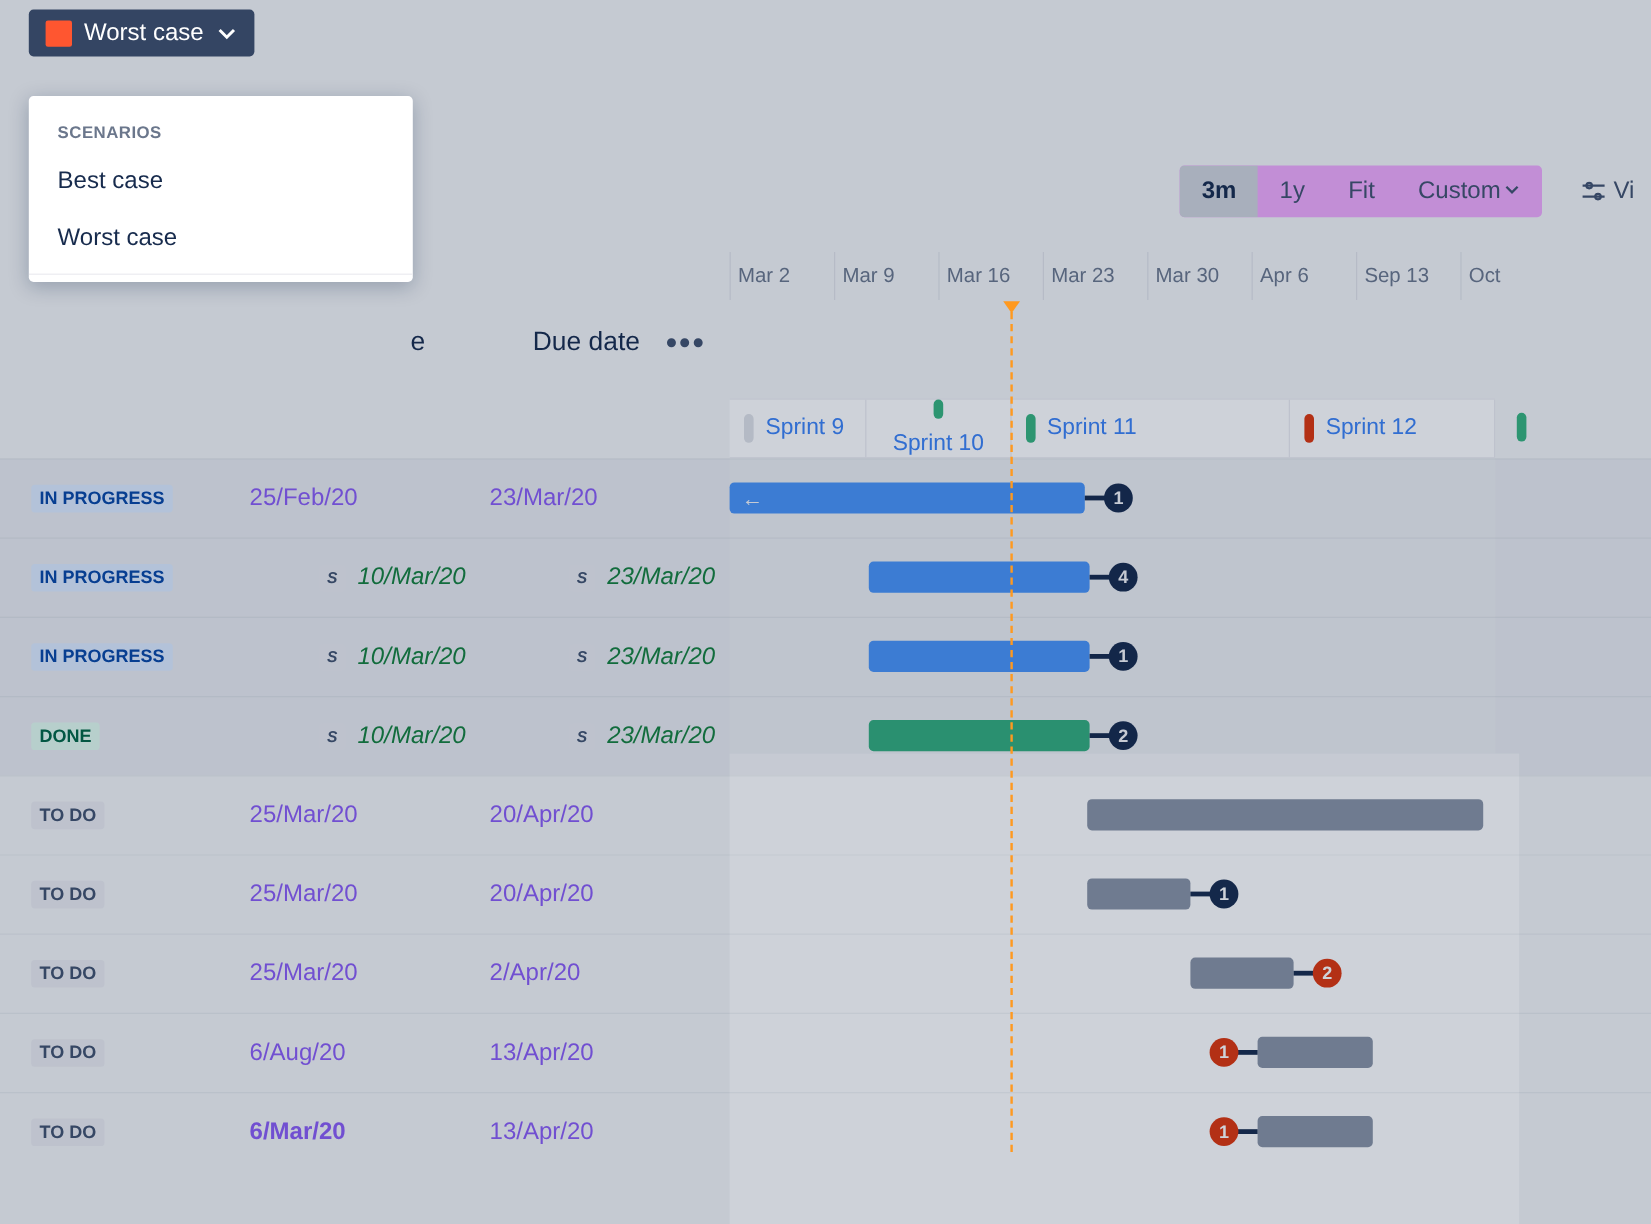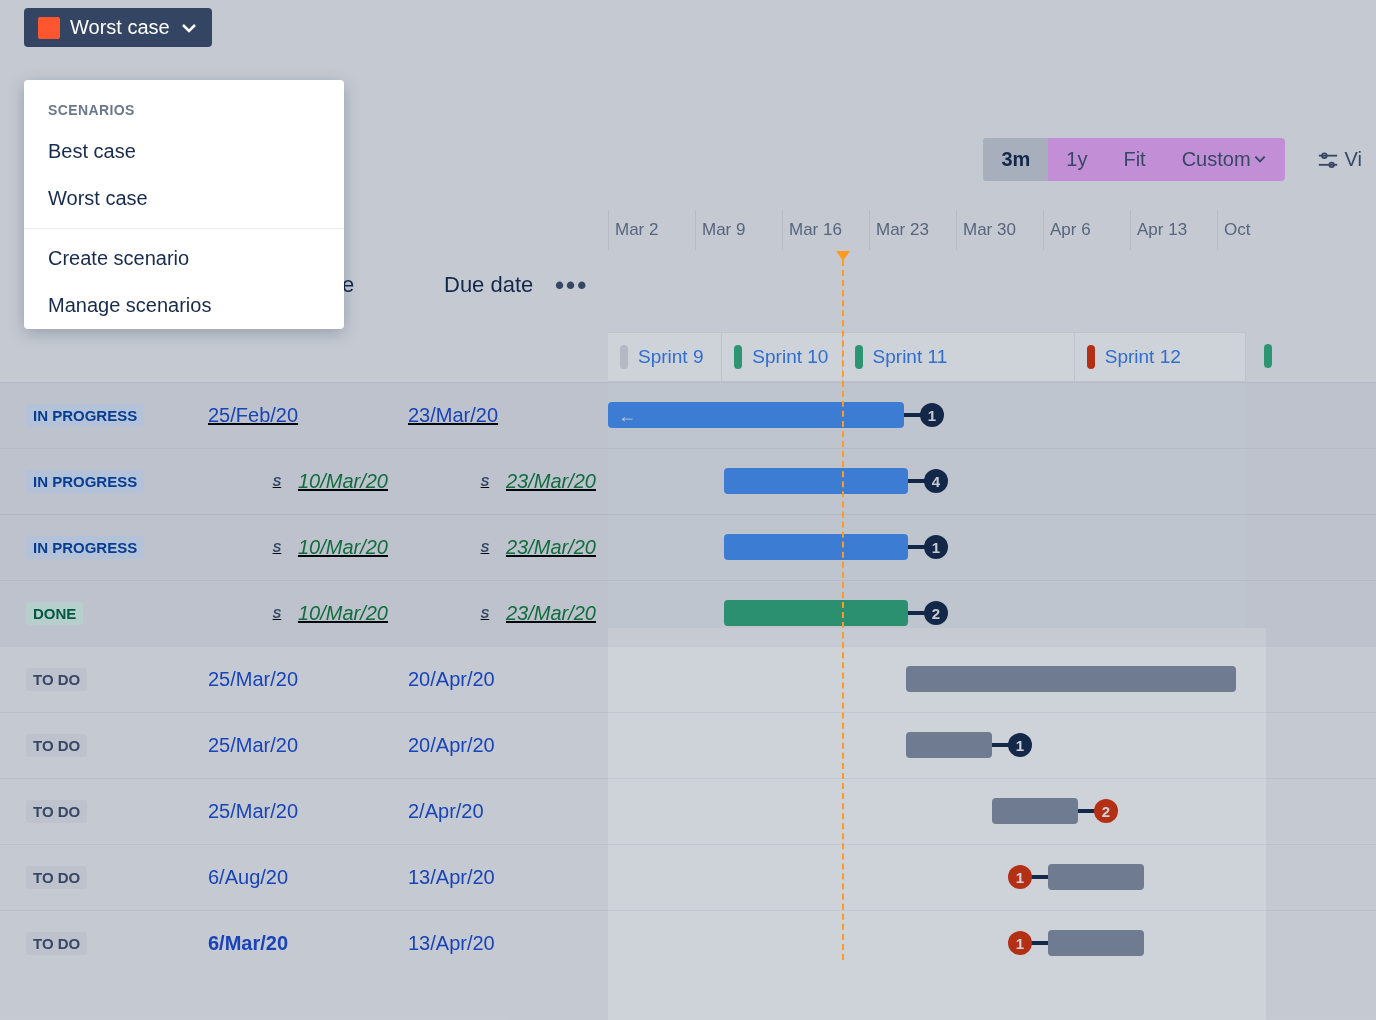--- a/index.html
+++ b/index.html
@@ -45,33 +45,33 @@
   .today-tri { position:absolute; top:251px; left:836px; width:0; height:0; border-left:7px solid transparent; border-right:7px solid transparent; border-top:10px solid #ff991f; z-index:2;}
 
   
   .sprint-row { position:absolute; top:332px; left:608px; right:130px; height:50px; background:#fff; display:flex; border-top:1px solid #ebecf0; border-bottom:1px solid #ebecf0; }
   .sprint { height:100%; display:flex; align-items:center; gap:10px; padding:0 12px; border-right:1px solid #ebecf0; font-size:19px; color:#3b82f6; }
   .sprint-pill { width:8px; height:24px; border-radius:4px; }
 
   
   .rows { position:absolute; top:382px; left:0; right:0; }
   .row { height:66px; display:flex; align-items:center; border-top:1px solid rgba(9,30,66,0.05); }
-  .row.shaded { background:rgba(9,30,66,0.04);text-decoration:underline; }
+  .row.shaded { background:rgba(9,30,66,0.04); }
 
   .status-cell { width:200px; padding-left:26px; }
   .target-cell { width:200px; padding-right:12px; display:flex; align-items:center; justify-content:flex-end; gap:10px; }
   .due-cell { width:208px; padding-right:12px; display:flex; align-items:center; justify-content:flex-end; gap:10px; }
 
   .status-badge { display:inline-block; font-size:15px; font-weight:700; padding:3px 7px; border-radius:3px; }
   .st-inprogress { background:#deebff; color:#0747a6; }
   .st-done { background:#e3fcef; color:#006644; }
   .st-todo { background:#ebecf0; color:#42526e; }
 
   .sprint-indicator { width:22px; height:22px; background:#ebecf0; color:#42526e; font-size:13px; font-style:italic; font-weight:600; border-radius:3px; display:flex; align-items:center; justify-content:center; }
-  .date-txt { font-size:20px; color:#1d4ed8; }
+  .date-txt { font-size:20px; color:#8b5cf6; }
   .date-txt.italic { font-style:italic; color:#15803d; }
 
   
   .gantt-area { position:absolute; left:608px; right:0; top:382px; }
   .gantt-bg { position:absolute; left:0; top:0; right:130px; height:246px; background:#f7f8f9; }
   .gantt-bg-white { position:absolute; left:0; top:246px; right:110px; height:400px; background:#fff; }
   .bar { position:absolute; height:26px; border-radius:4px; }
   .bar-blue { background:#4c9aff; }
   .bar-green { background:#36b37e; }
   .bar-grey { background:#8993a4; }
@@ -94,30 +94,30 @@
   <span class="dots">•••</span>
 </div>
 
 <div class="timeline-header" id="weeks">
     <div class="week">Mar 2</div>
     <div class="week">Mar 9</div>
     <div class="week">Mar 16</div>
     <div class="week">Mar 23</div>
     <div class="week">Mar 30</div>
     <div class="week">Apr 6</div>
-    <div class="week">Apr 13</div>
+    <div class="week">Sep 13</div>
     <div class="week">Oct</div>
   </div>
 
 <div class="sprint-row" id="sprints">
     <div class="sprint" style="width: 116px;">
       <span class="sprint-pill" style="background:#dfe1e6"></span>
       <span>Sprint 9</span>
     </div>
-    <div class="sprint" style="width: 122px;">
+    <div class="sprint" style="width: 122px; flex-direction: column;">
       <span class="sprint-pill" style="background:#36b37e"></span>
       <span>Sprint 10</span>
     </div>
     <div class="sprint" style="width: 236px;">
       <span class="sprint-pill" style="background:#36b37e"></span>
       <span>Sprint 11</span>
     </div>
     <div class="sprint" style="width: 174px;">
       <span class="sprint-pill" style="background:#de350b"></span>
       <span>Sprint 12</span>
@@ -289,17 +289,13 @@
   </span>
 </div>
 
 <div class="dropdown">
   <div class="dropdown-header">SCENARIOS</div>
   <div id="dd-items">
       <div class="dropdown-item">Best case</div>
       <div class="dropdown-item">Worst case</div>
     </div>
   <div class="dropdown-divider"></div>
-  <div id="dd-actions">
-      <div class="dropdown-item">Create scenario</div>
-      <div class="dropdown-item">Manage scenarios</div>
-    </div>
 </div>
 
 </body></html>

